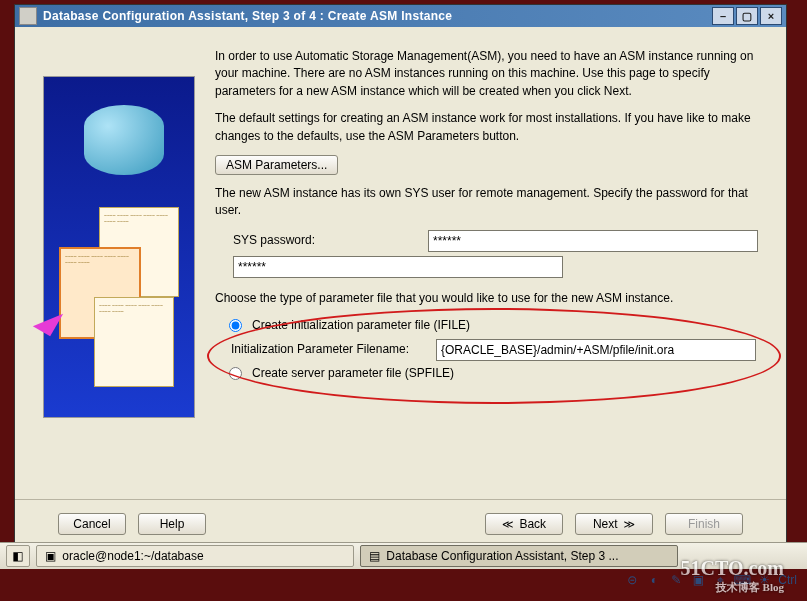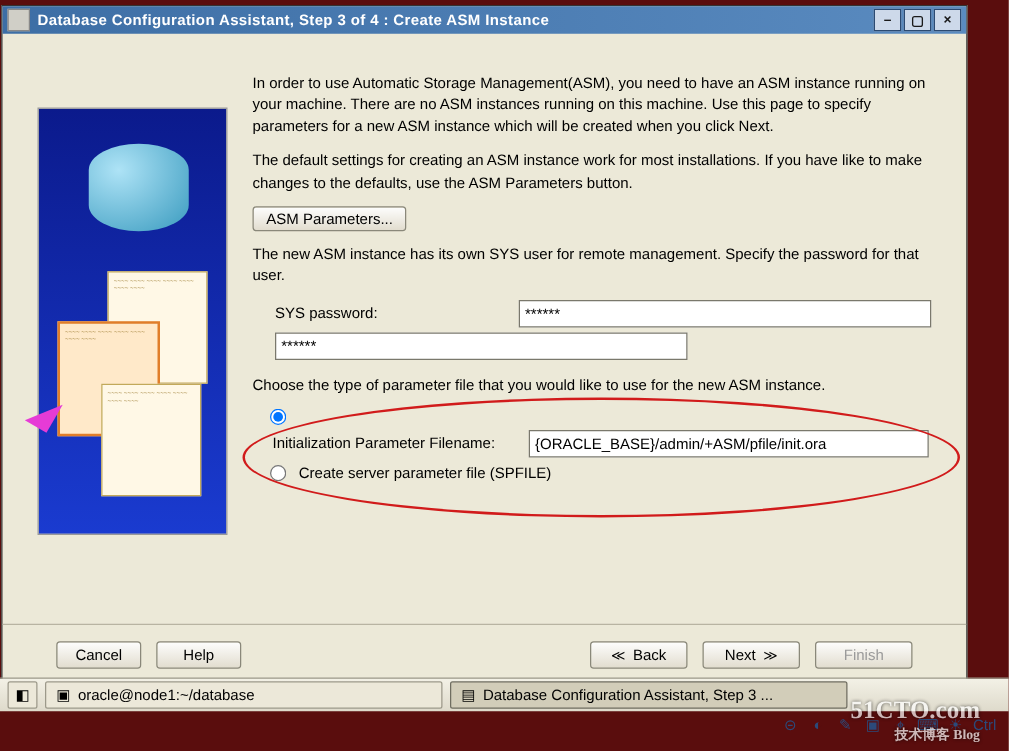--- a/index.html
+++ b/index.html
@@ -8,21 +8,21 @@
   width: 807px;
   height: 601px;
   font-family: sans-serif;
   font-size: 12px;
   background: #5a0d0d;
   overflow: hidden;
   position: relative;
 }
 .window {
   position: absolute;
-  left: 1px;
+  left: 14px;
   top: 4px;
   width: 771px;
   height: 543px;
   background: #ece9d8;
   border: 1px solid #333;
   display: flex;
   flex-direction: column;
 }
 .titlebar {
   height: 22px;
@@ -39,21 +39,21 @@
 }
 .titlebar .title-text { flex:1; font-size:12px; letter-spacing:0.3px;}
 .titlebar .wbtn {
   width:20px; height:16px; background:#cdd9ea; border:1px solid #2b4a72;
   margin-left:2px; display:flex; align-items:center; justify-content:center;
   font-size:11px; color:#1a1a1a; cursor:pointer;
 }
 .content {
   flex:1;
   display:flex;
-  padding: 31px 28px 10px 28px;
+  padding: 21px 28px 10px 28px;
   gap: 20px;
 }
 .sidebar-img {
   width: 150px;
   height: 340px;
   margin-top: 28px;
   background: linear-gradient(#0b1a8c, #1a3bd0);
   position: relative;
   border:1px solid #999;
 }
@@ -172,20 +172,21 @@
         <input type="text" value="******" style="">
       </div>
       <div class="form-row">
         <input type="text" value="******" style="">
       </div>
 
       <div class="para" style="margin-top:12px;">Choose the type of parameter file that you would like to use for the new ASM instance.</div>
 
       <div class="radio-row">
         <input type="radio" name="pf" checked="" style="">
+        <span>Create initialization parameter file (IFILE)</span>
       </div>
       <div class="form-row" style="margin-left:16px;">
         <div class="lbl" style="width:205px;">Initialization Parameter Filename:</div>
         <input type="text" style="max-width: 310px;" value="{ORACLE_BASE}/admin/+ASM/pfile/init.ora">
       </div>
 
       <div class="radio-row">
         <input type="radio" name="pf" style="">
         <span>Create server parameter file (SPFILE)</span>
       </div>

